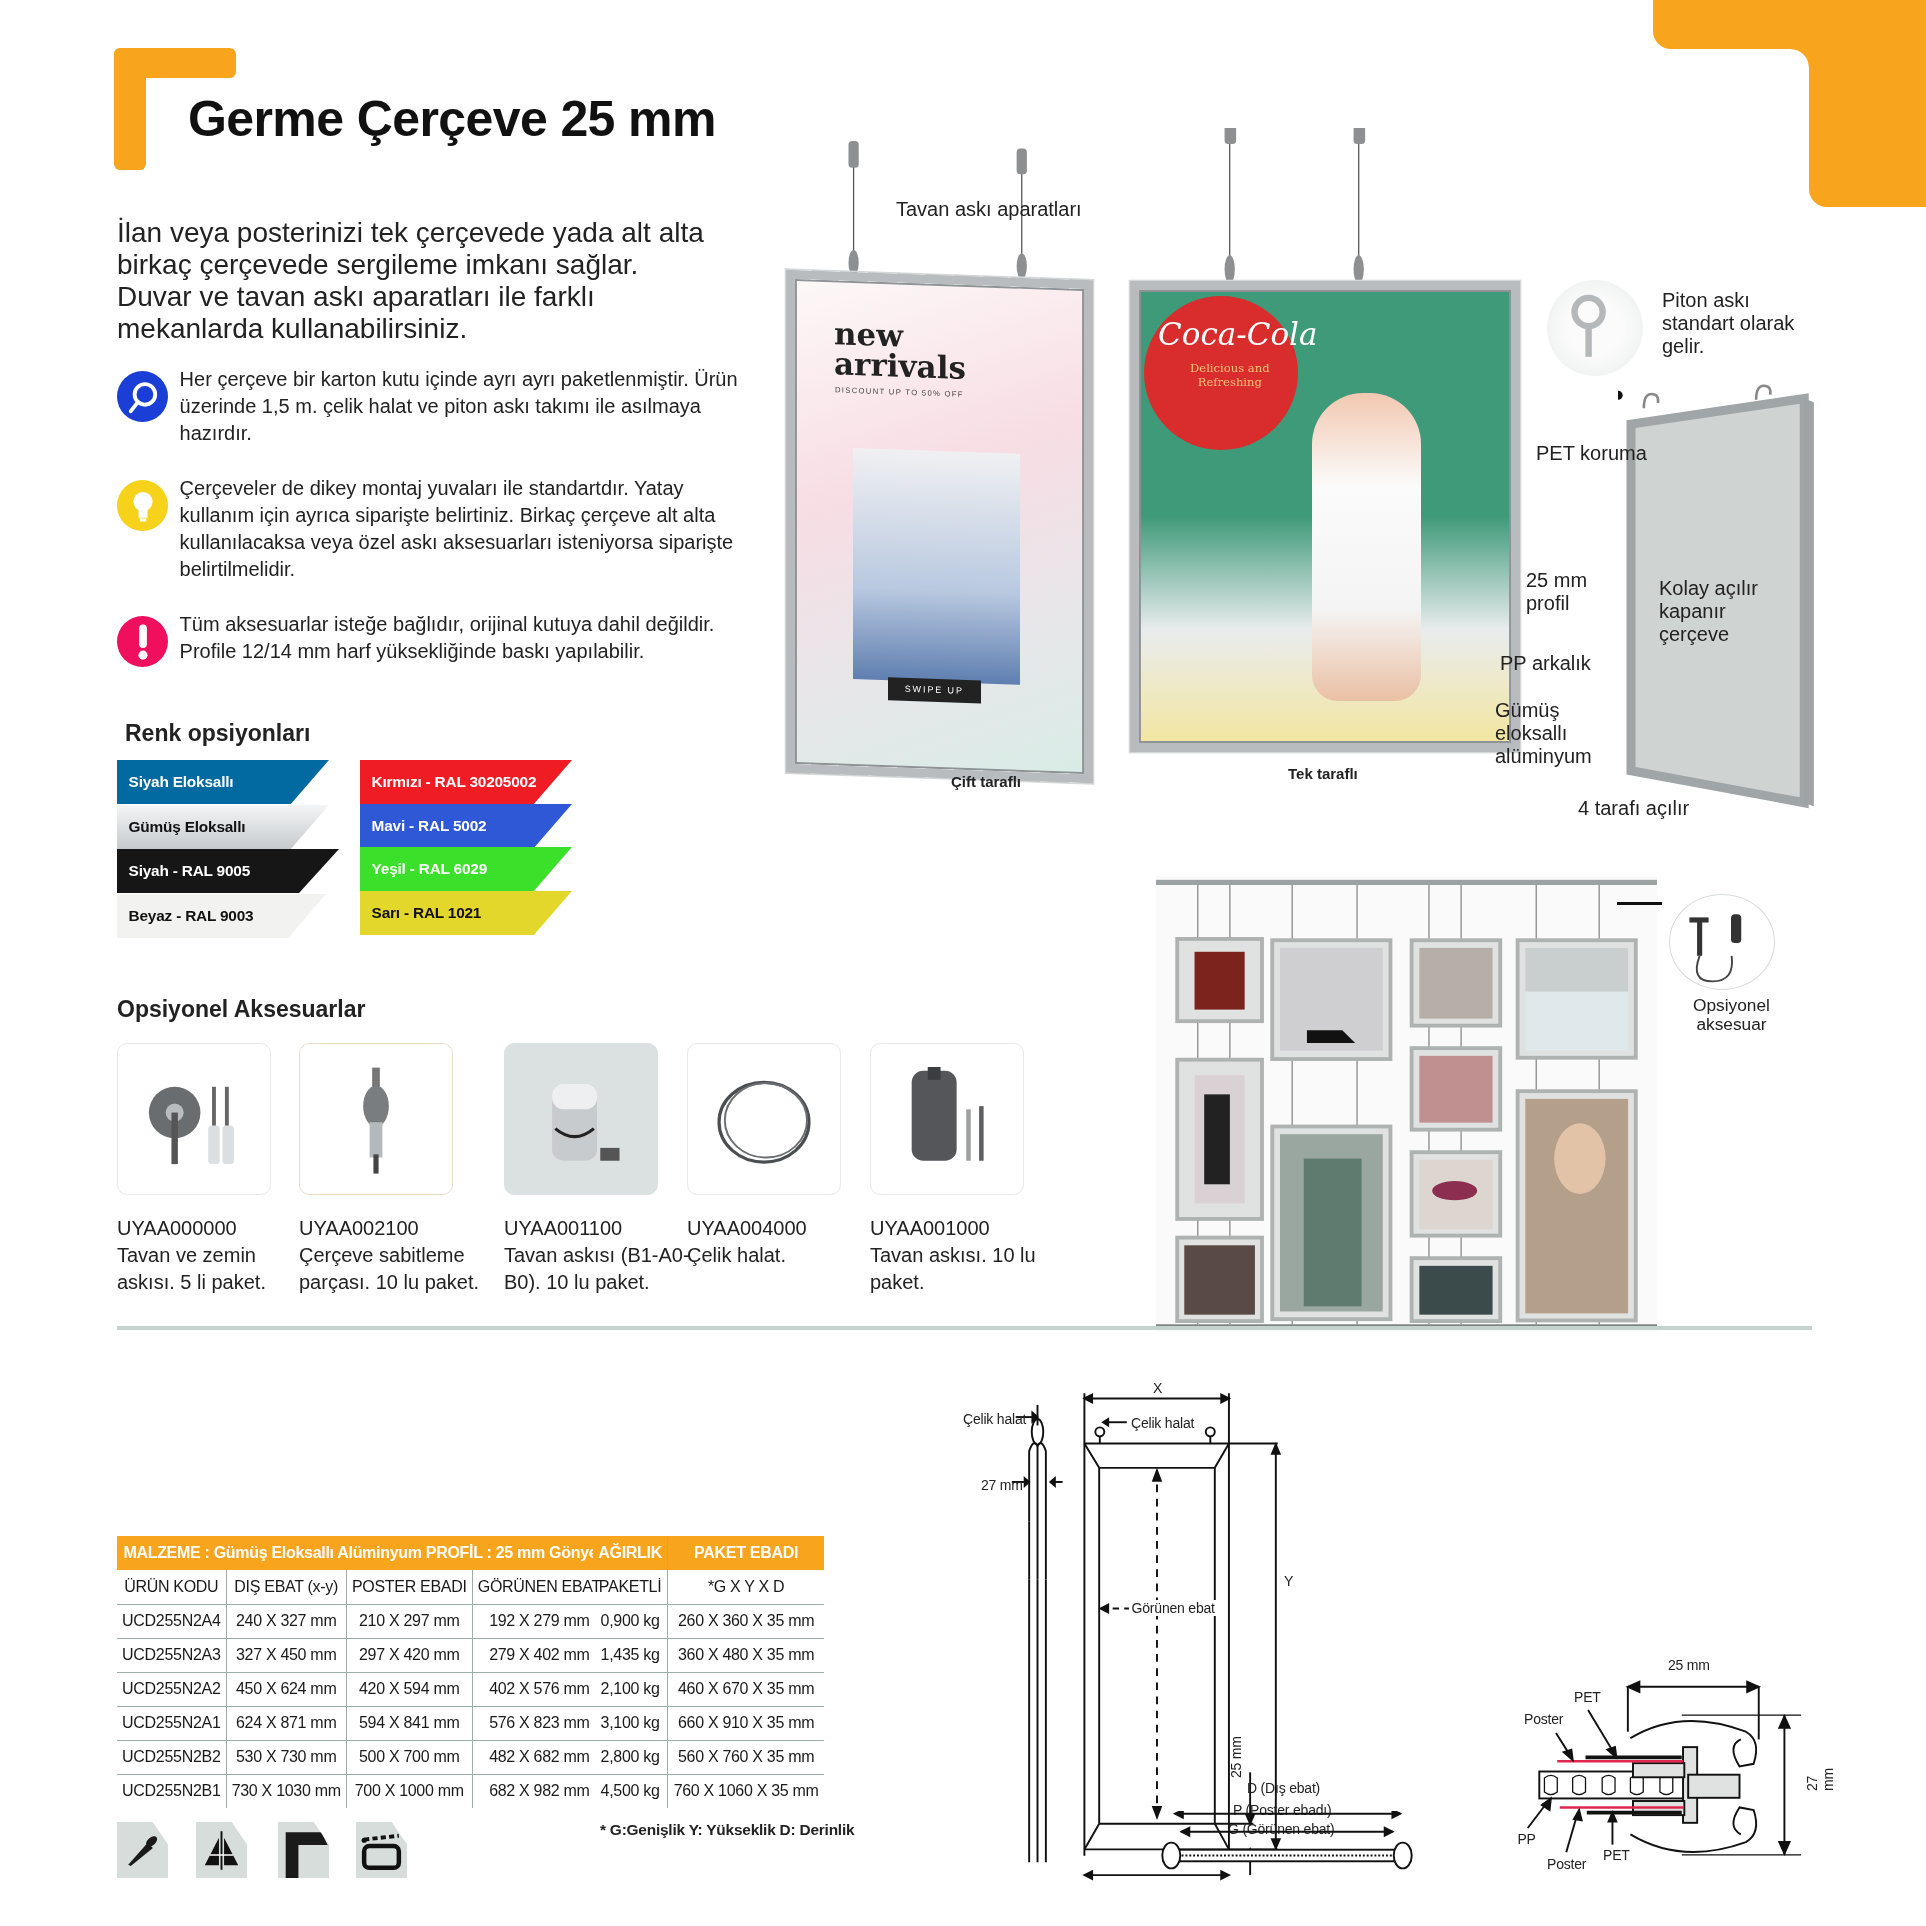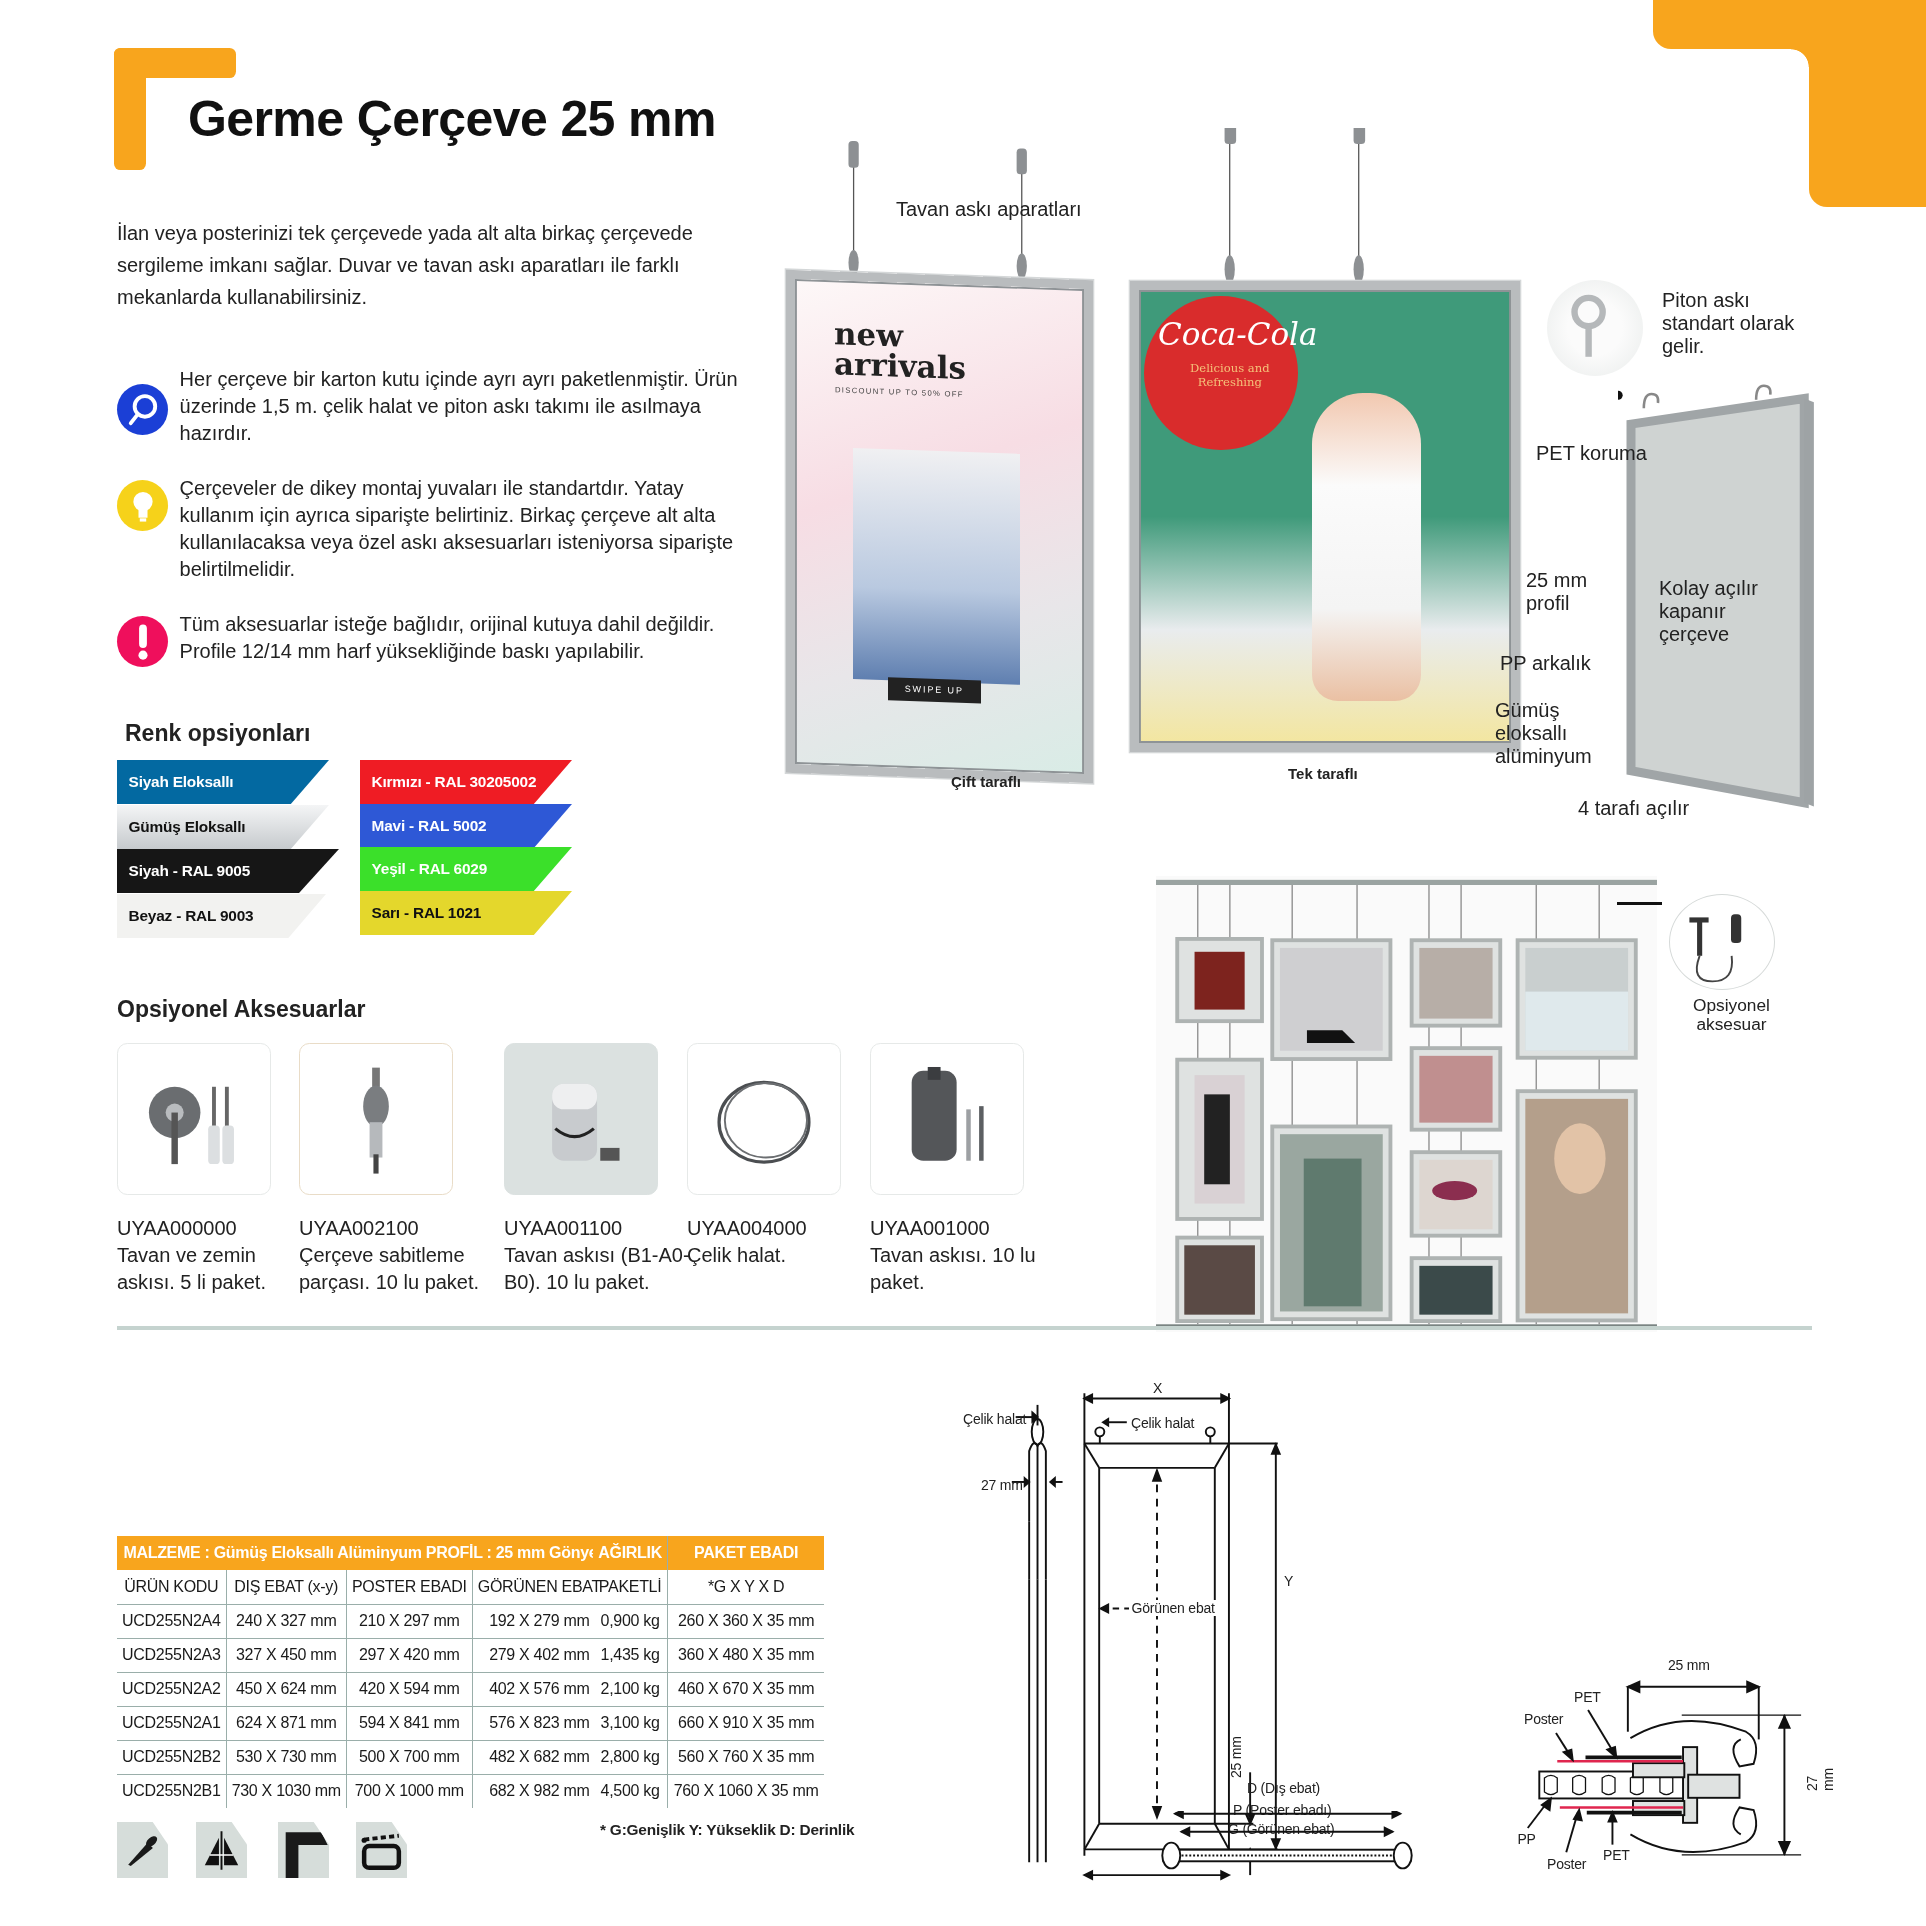--- a/index.html
+++ b/index.html
@@ -11,21 +11,21 @@
   .brand-corner-tl { left: 114px; top: 48px; width: 122px; height: 122px; }
   .brand-corner-tl .h { position:absolute; left:0; top:0; width:122px; height:29.5px; background:#f8a51d; border-radius:6.4px 6.4px 6.4px 0; }
   .brand-corner-tl .v { position:absolute; left:0; top:0; width:32px; height:122px; background:#f8a51d; border-radius:6.4px 0 6.4px 6.4px; }
   .brand-corner-tr { left: 1653px; top: 0; width: 273px; height: 207px; }
   .brand-corner-tr .h { position:absolute; left:0; top:0; width:273px; height:49px; background:#f8a51d; border-radius:0 0 0 18px; }
   .brand-corner-tr .v { position:absolute; left:156px; top:0; width:117px; height:207px; background:#f8a51d; border-radius:0 0 0 18px; }
   .brand-corner-tr .inner { position:absolute; left:138px; top:49px; width:18px; height:18px; background: radial-gradient(circle at 0 100%, transparent 17.3px, #f8a51d 18px); }
 
   .page-title { left: 188px; top: 90px; font-size: 50px; font-weight: 700; letter-spacing: -0.6px; color:#111; }
 
-  .intro { left: 117px; top: 217px; width: 591px; font-size: 20px; line-height: 32px; color:#222; }
+  .intro { left: 117px; top: 217px; width: 591px; font-size: 28px; line-height: 32px; color:#222; }
 
   .note { position:absolute; left:117px; width:642px; display:flex; align-items:flex-start; }
   .note .ic { width:51px; height:51px; border-radius:50%; flex:0 0 51px; display:flex; align-items:center; justify-content:center; margin-right: 11.6px; margin-top: 5.1px;}
   .note .tx { font-size: 20px; line-height: 27px; color:#222; width: 578px; }
   .ic-blue { background:#1b3fd6; }
   .ic-yellow { background:#f6d21a; }
   .ic-red { background:#ef0f5c; }
 
   .section-title { font-size: 23px; font-weight: 700; color:#222; }
 
@@ -66,21 +66,21 @@
   </div>
 <div class="abs brand-corner-tr">
     <div class="h"></div>
     <div class="v"></div>
     <div class="inner"></div>
   </div>
 
 <h1 class="abs page-title">Germe Çerçeve 25 mm</h1>
 <p class="abs intro">İlan veya posterinizi tek çerçevede yada alt alta birkaç çerçevede sergileme imkanı sağlar. Duvar ve tavan askı aparatları ile farklı mekanlarda kullanabilirsiniz.</p>
 
-<div class="note" style="top:366px;align-items:center;">
+<div class="note" style="top:366px;">
   <div class="ic ic-blue">
     <svg width="36" height="36" viewBox="0 0 56 56">
         <circle cx="31" cy="24" r="16" fill="none" stroke="#fff" stroke-width="6"></circle>
         <line x1="20" y1="36" x2="9" y2="50" stroke="#fff" stroke-width="6" stroke-linecap="round"></line>
       </svg>
   </div>
   <div class="tx">Her çerçeve bir karton kutu içinde ayrı ayrı paketlenmiştir. Ürün üzerinde 1,5 m. çelik halat ve piton askı takımı ile asılmaya hazırdır.</div>
 </div>
 <div class="note" style="top:475px;">
   <div class="ic ic-yellow">

